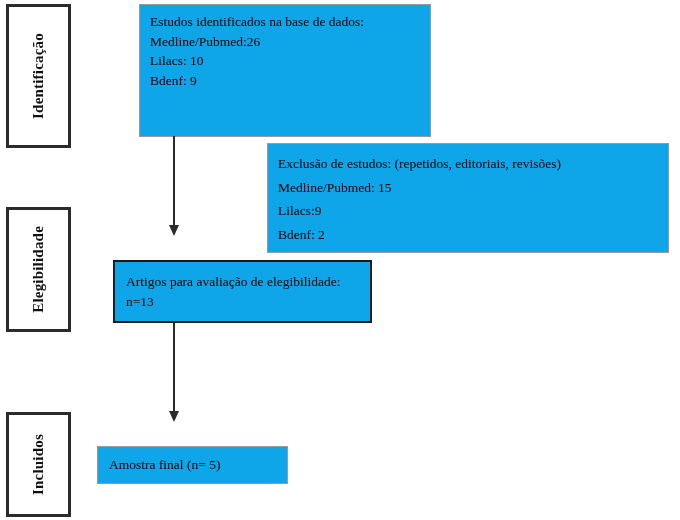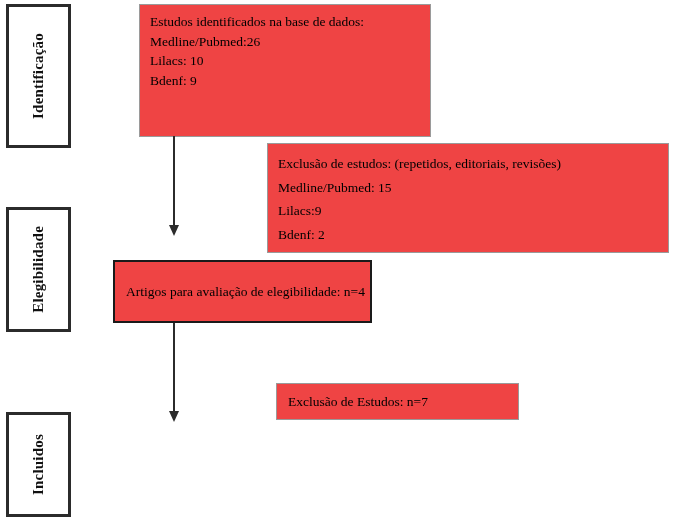--- a/index.html
+++ b/index.html
@@ -37,21 +37,21 @@
     font-size: 15px;
     letter-spacing: 0.2px;
     line-height: 1;
     white-space: nowrap;
     color: #111111;
   }
 
   
   .node {
     position: absolute;
-    background: #ef4444;
+    background: #0ea5e9;
     box-sizing: border-box;
   }
   .node.thin {
     border: 1px solid #9a9a9a;
   }
   .node.thick {
     border: 2px solid #1a1a1a;
   }
   .node-text {
     font-size: 13.5px;
@@ -124,27 +124,27 @@
   </div>
 
   <div class="node thin pad-tl-wide" style="left:267px; top:143px; width:402px; height:110px;">
     <div class="node-text">Exclusão de estudos: (repetidos, editoriais, revisões)
 Medline/Pubmed: 15
 Lilacs:9
 Bdenf: 2</div>
   </div>
 
   <div class="node thick center-v" style="left:113px; top:260px; width:259px; height:63px;">
-    <div class="node-text">Artigos para avaliação de elegibilidade: n=4</div>
+    <div class="node-text">Artigos para avaliação de elegibilidade: n=13</div>
   </div>
 
-  <div class="node thin center-v" style="left:276px; top:383px; width:243px; height:37px;">
-    <div class="node-text">Exclusão de Estudos: n=7</div>
+
+  <div class="node thin center-v" style="left:97px; top:446px; width:191px; height:38px;">
+    <div class="node-text">Amostra final (n= 5)</div>
   </div>
-
 
   <div class="arrow" style="left:173px; top:136px; width:2px; height:100px;">
     <div class="shaft" style="height:90px;"></div>
     <div class="head" style="top:89px;"></div>
   </div>
 
   <div class="arrow" style="left:173px; top:323px; width:2px; height:100px;">
     <div class="shaft" style="height:89px;"></div>
     <div class="head" style="top:88px;"></div>
   </div>

